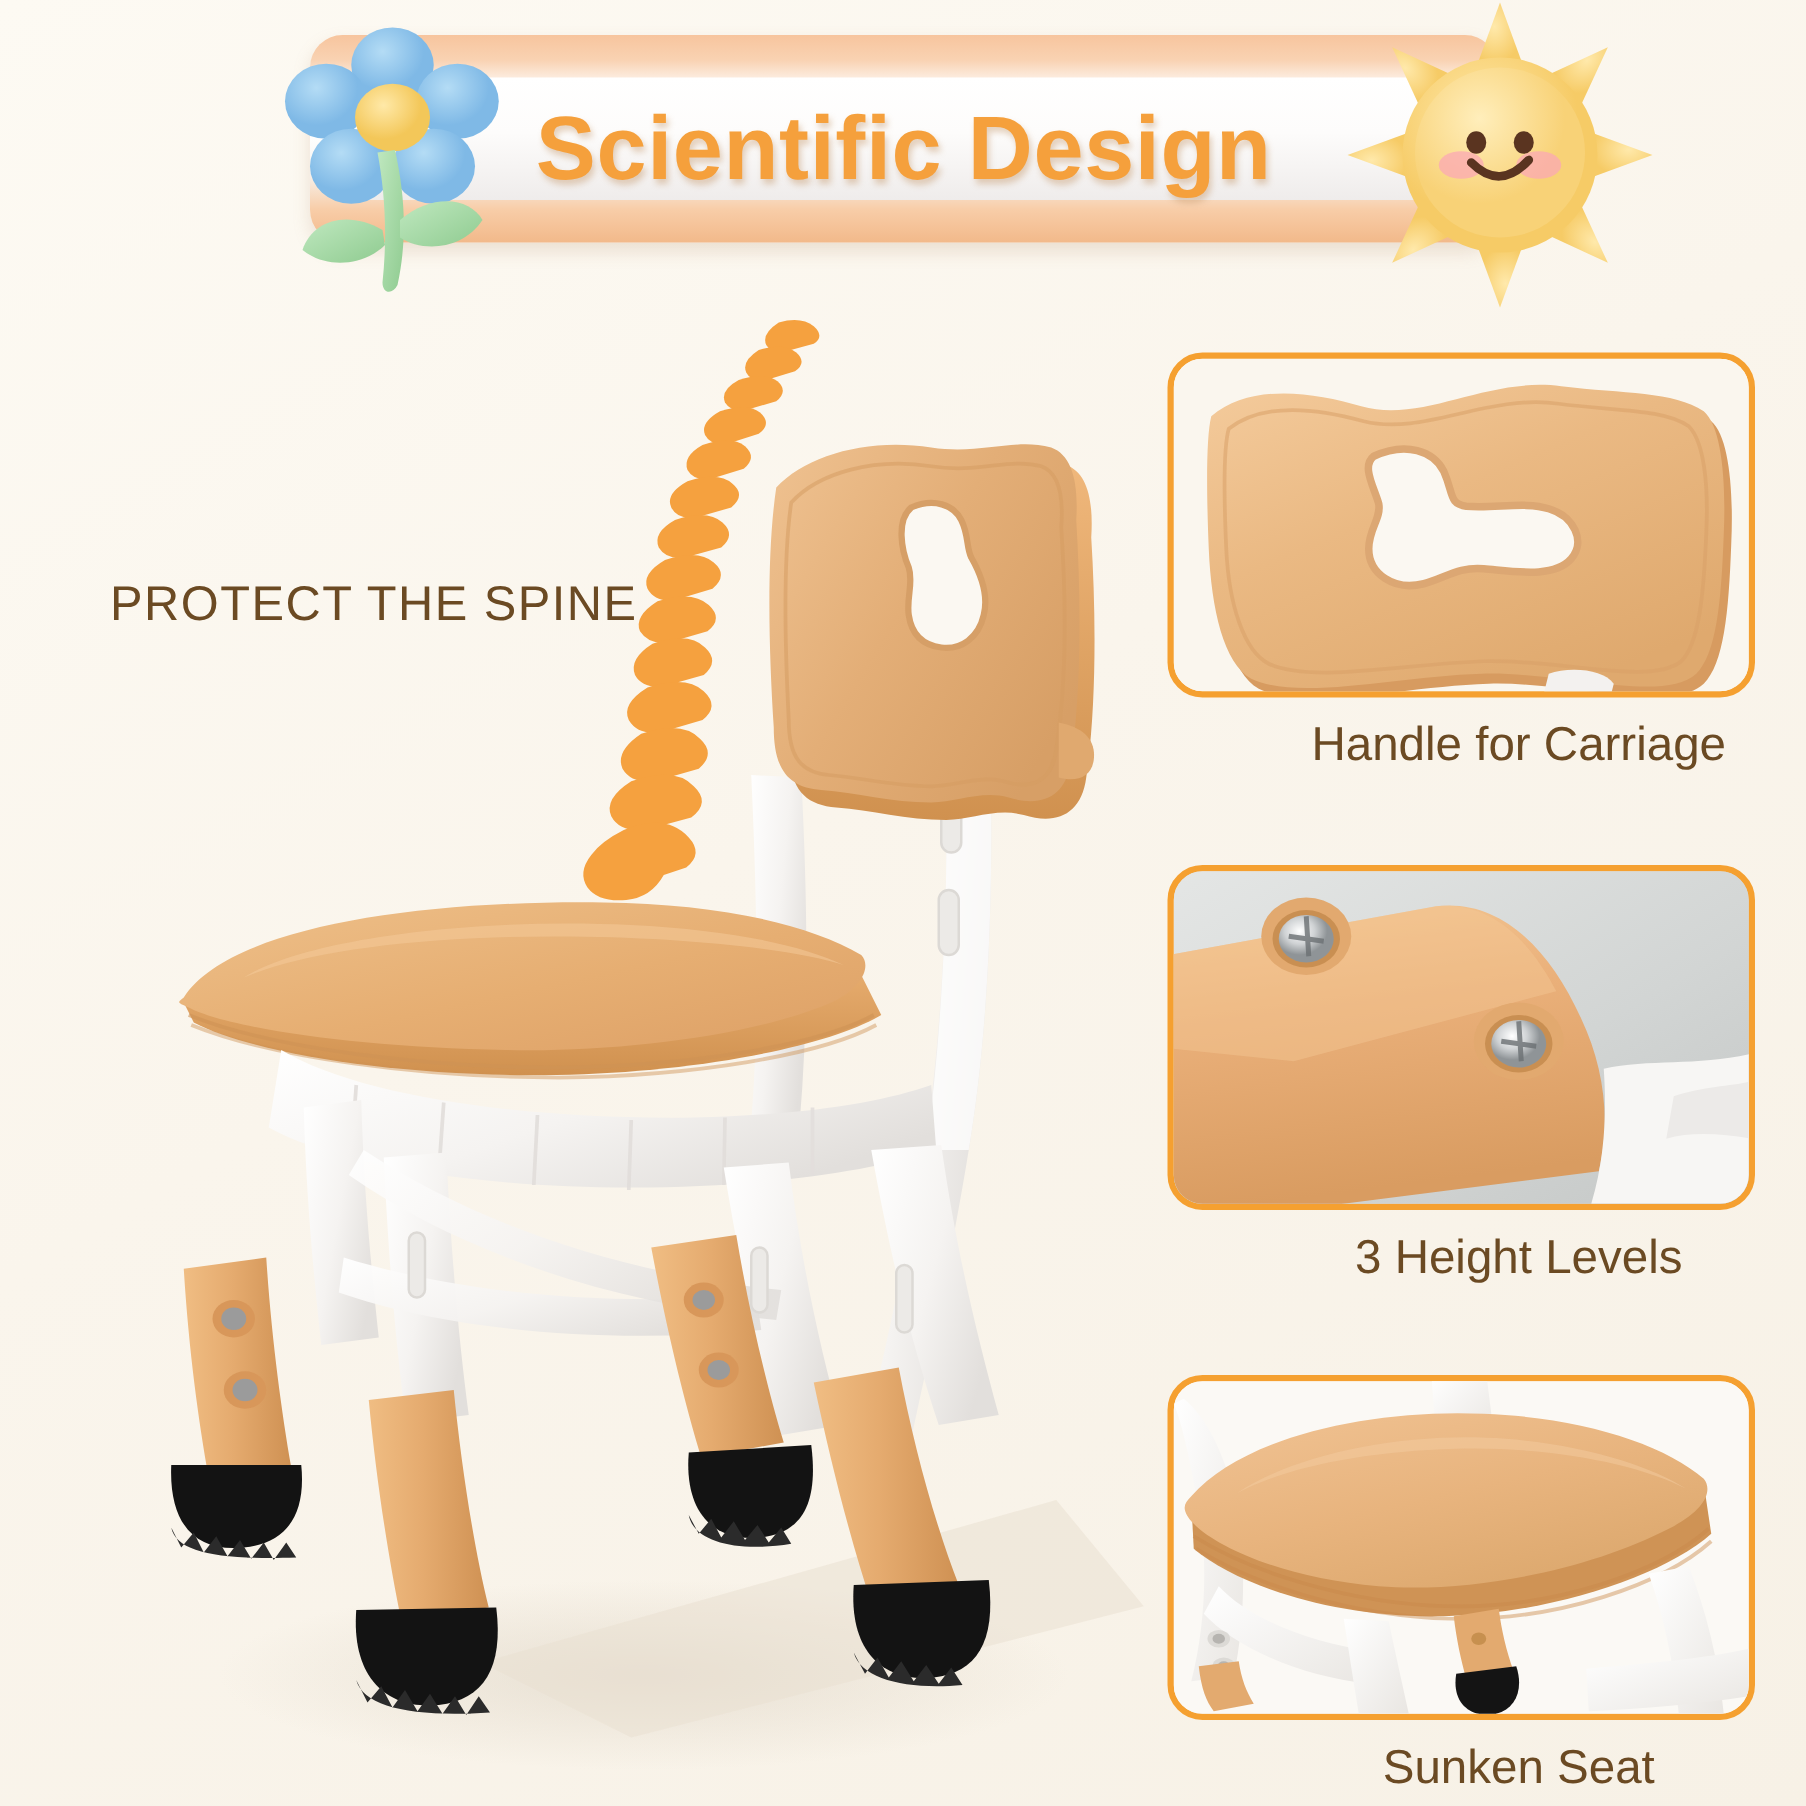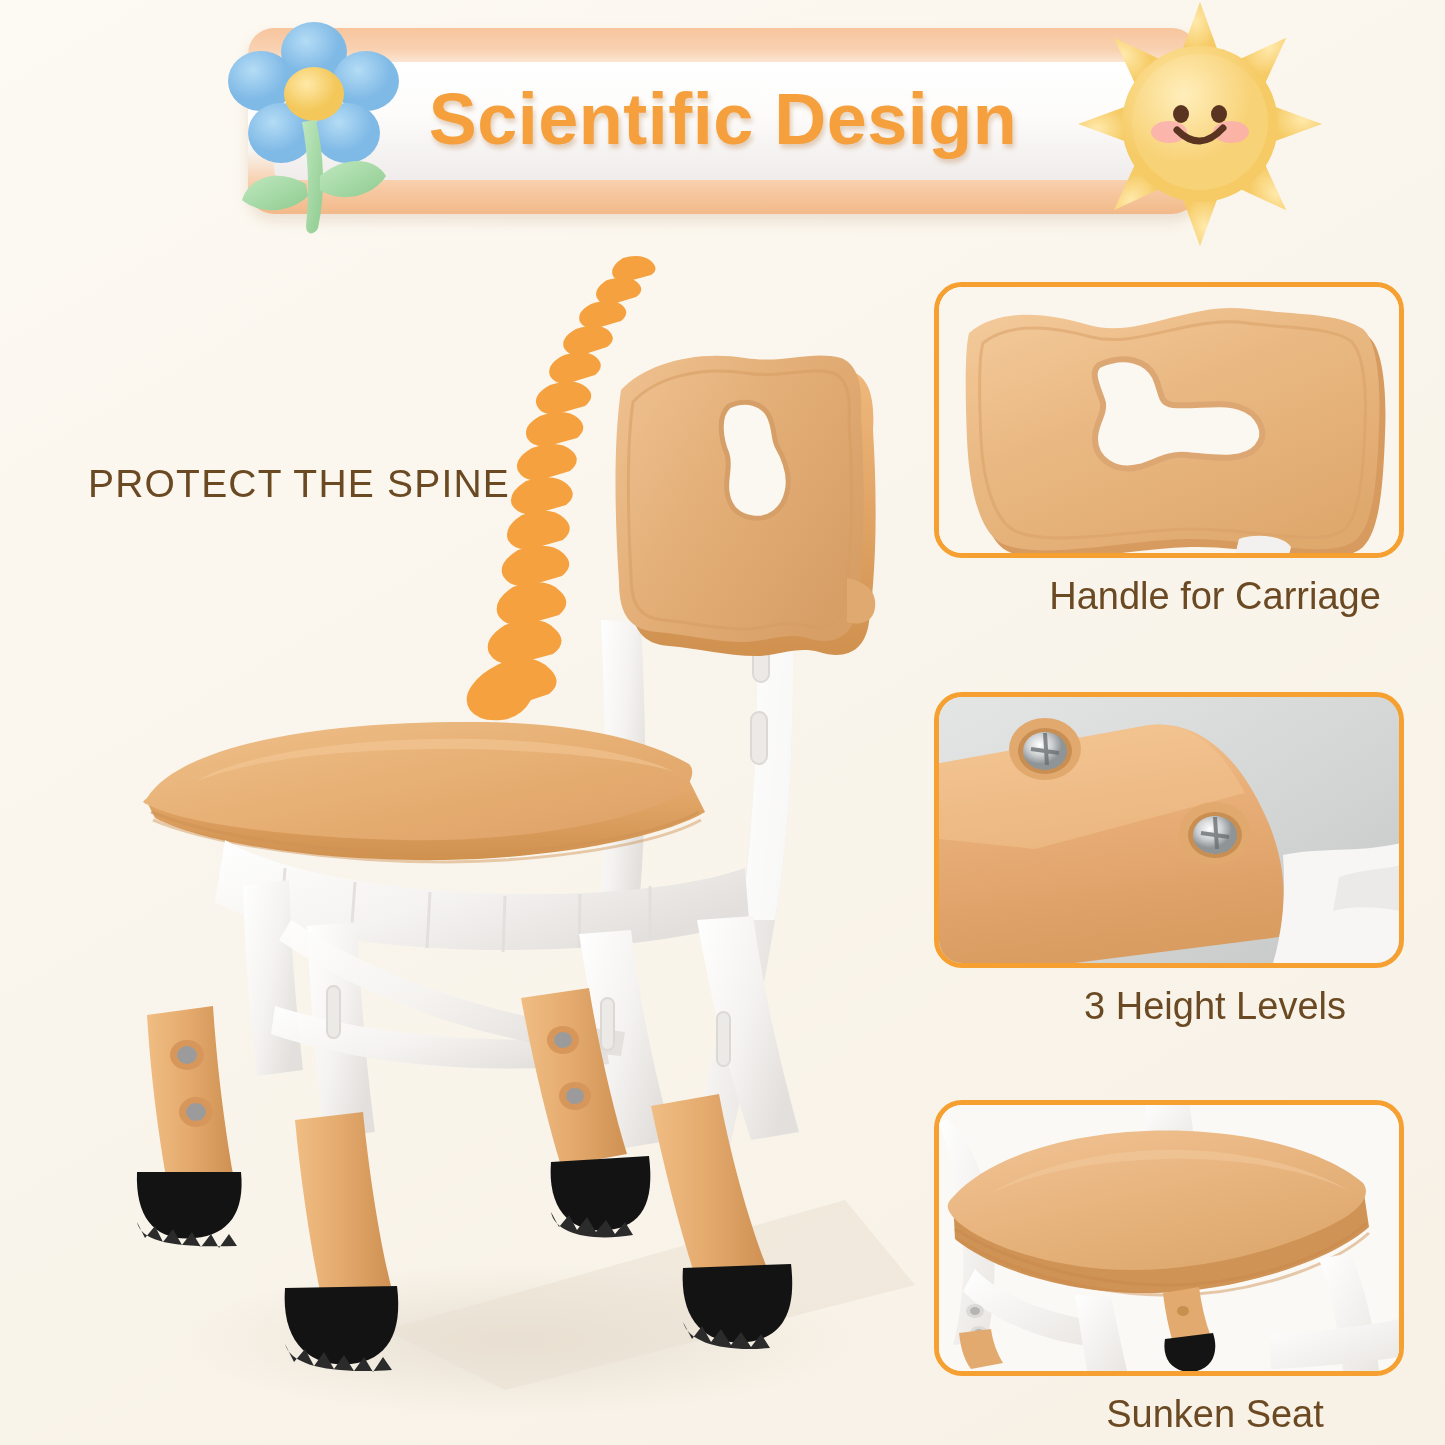--- a/index.html
+++ b/index.html
@@ -12,21 +12,21 @@
   #page {
     position: relative;
     width: 1445px; height: 1445px;
     background: linear-gradient(150deg,#fdfaf3 0%, #faf5ec 45%, #f7f1e6 100%);
   }
 
   
   #banner-wrap {
     position: absolute;
     left: 248px; top: 28px;
-    width: 950px; height: 186px;
+    width: 950px; height: 166px;
   }
   .banner-frame {
     position: absolute; inset: 0;
     border-radius: 26px;
     background: linear-gradient(180deg,
         #f7c59e 0%, #f9d2b2 12%,
         #fefcfa 26%, #ffffff 48%, #f7f4f0 66%,
         #f8cda8 84%, #f2b98a 100%);
     box-shadow: 0 7px 14px rgba(180,140,105,0.22);
   }

